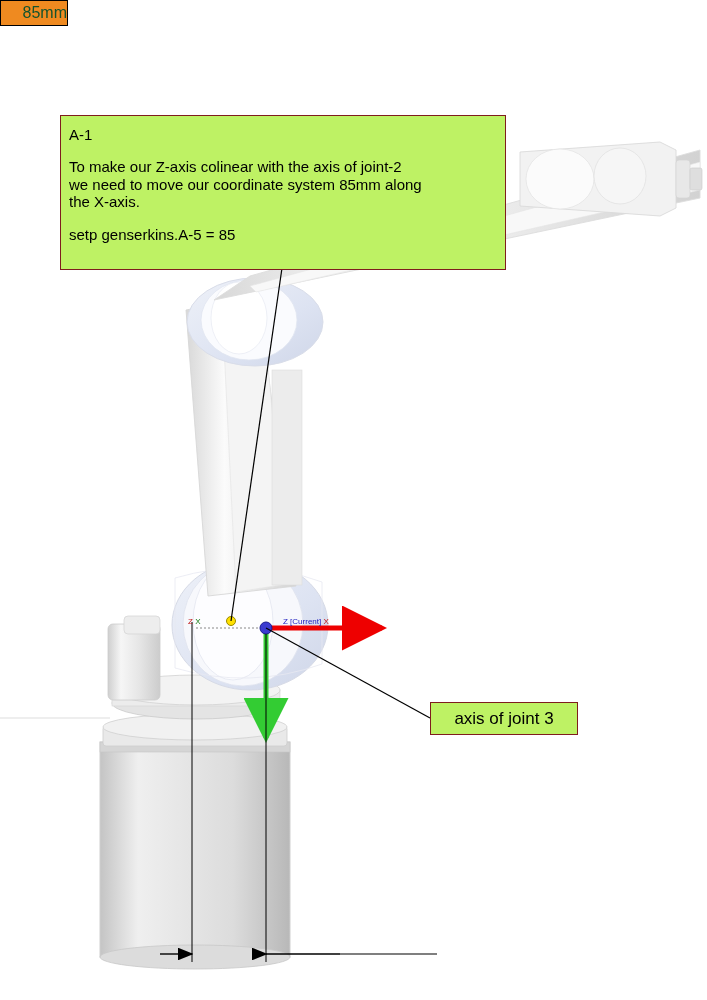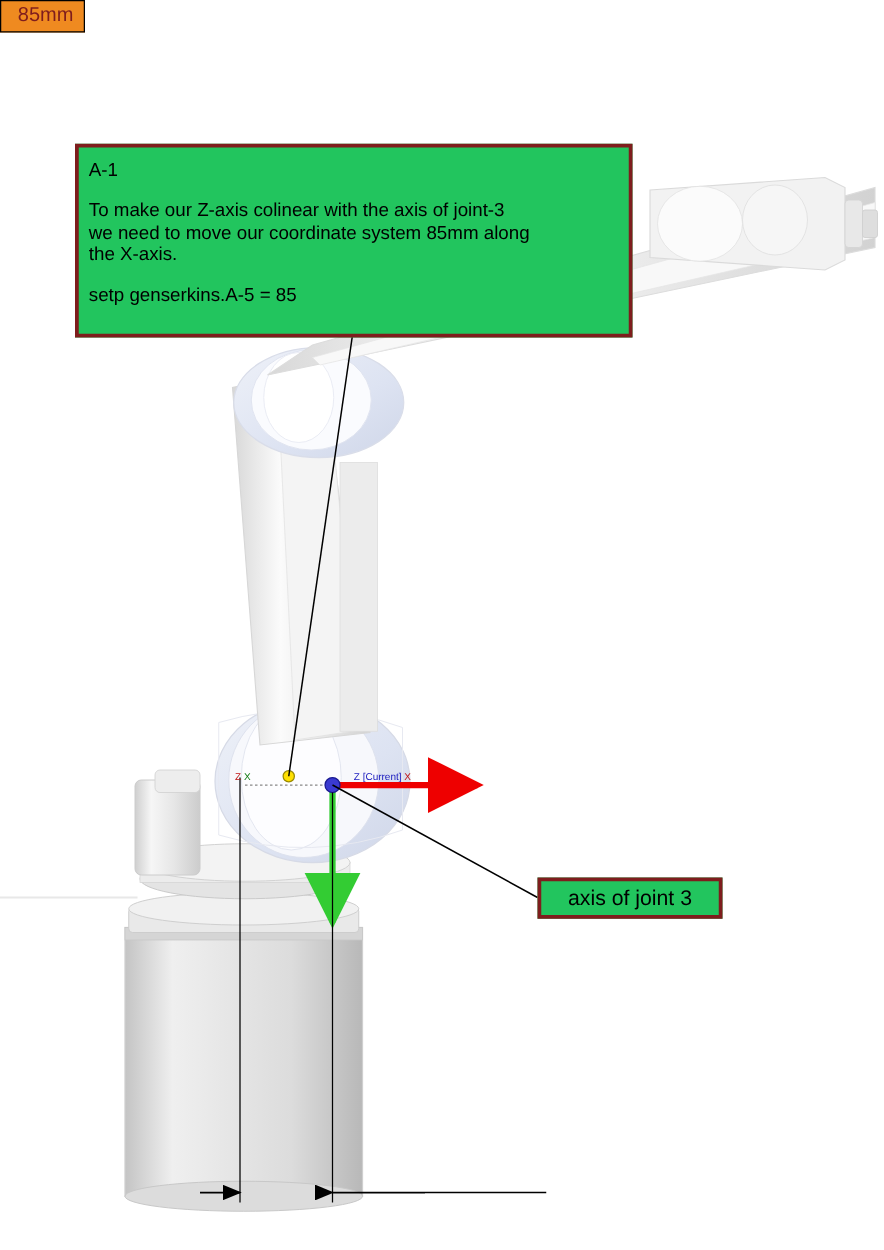--- a/index.html
+++ b/index.html
@@ -19,22 +19,22 @@
   }
   #stage > svg.layer {
     position: absolute;
     left: 0;
     top: 0;
     width: 707px;
     height: 1000px;
   }
   .callout {
     position: absolute;
-    background: #22c55e;
-    border: 3px solid #7f1d1d;
+    background: #bef264;
+    border: 1px solid #7f1d1d;
     box-sizing: border-box;
   }
   #note-box {
     left: 60px;
     top: 115px;
     width: 446px;
     height: 155px;
     padding: 10px 8px 8px 8px;
   }
   #note-box .note-title {
@@ -68,25 +68,25 @@
   }
   #dim-label {
     left: 437px;
     top: 942px;
     width: 68px;
     height: 26px;
     background: #ef8a20;
     border: 1px solid #000;
     display: flex;
     align-items: center;
-    justify-content: center;
+    justify-content: flex-end;
     padding-left: 5px;
     box-sizing: border-box;
     font-size: 16px;
-    color: #7f1d1d;
+    color: #14532d;
   }
   .axis-text {
     position: absolute;
     font-size: 8px;
     font-family: "Liberation Sans", sans-serif;
     white-space: nowrap;
   }
   #axis-zx-left {
     left: 188px;
     top: 617px;
@@ -222,21 +222,21 @@
     <span>Z</span>
     <span class="g">X</span>
   </div>
   <div class="axis-text" id="axis-current">
     <span class="blue">Z [Current]</span>
     <span>X</span>
   </div>
 
   <div class="callout" id="note-box">
     <div class="note-title">A-1</div>
-    <div class="note-body">To make our Z-axis colinear with the axis of joint-3
+    <div class="note-body">To make our Z-axis colinear with the axis of joint-2
 we need to move our coordinate system 85mm along
 the X-axis.</div>
     <div class="note-cmd">setp genserkins.A-5 = 85</div>
   </div>
 
   <div class="callout" id="joint-label">
     <span>axis of joint 3</span>
   </div>
 
   <div id="dim-label">

